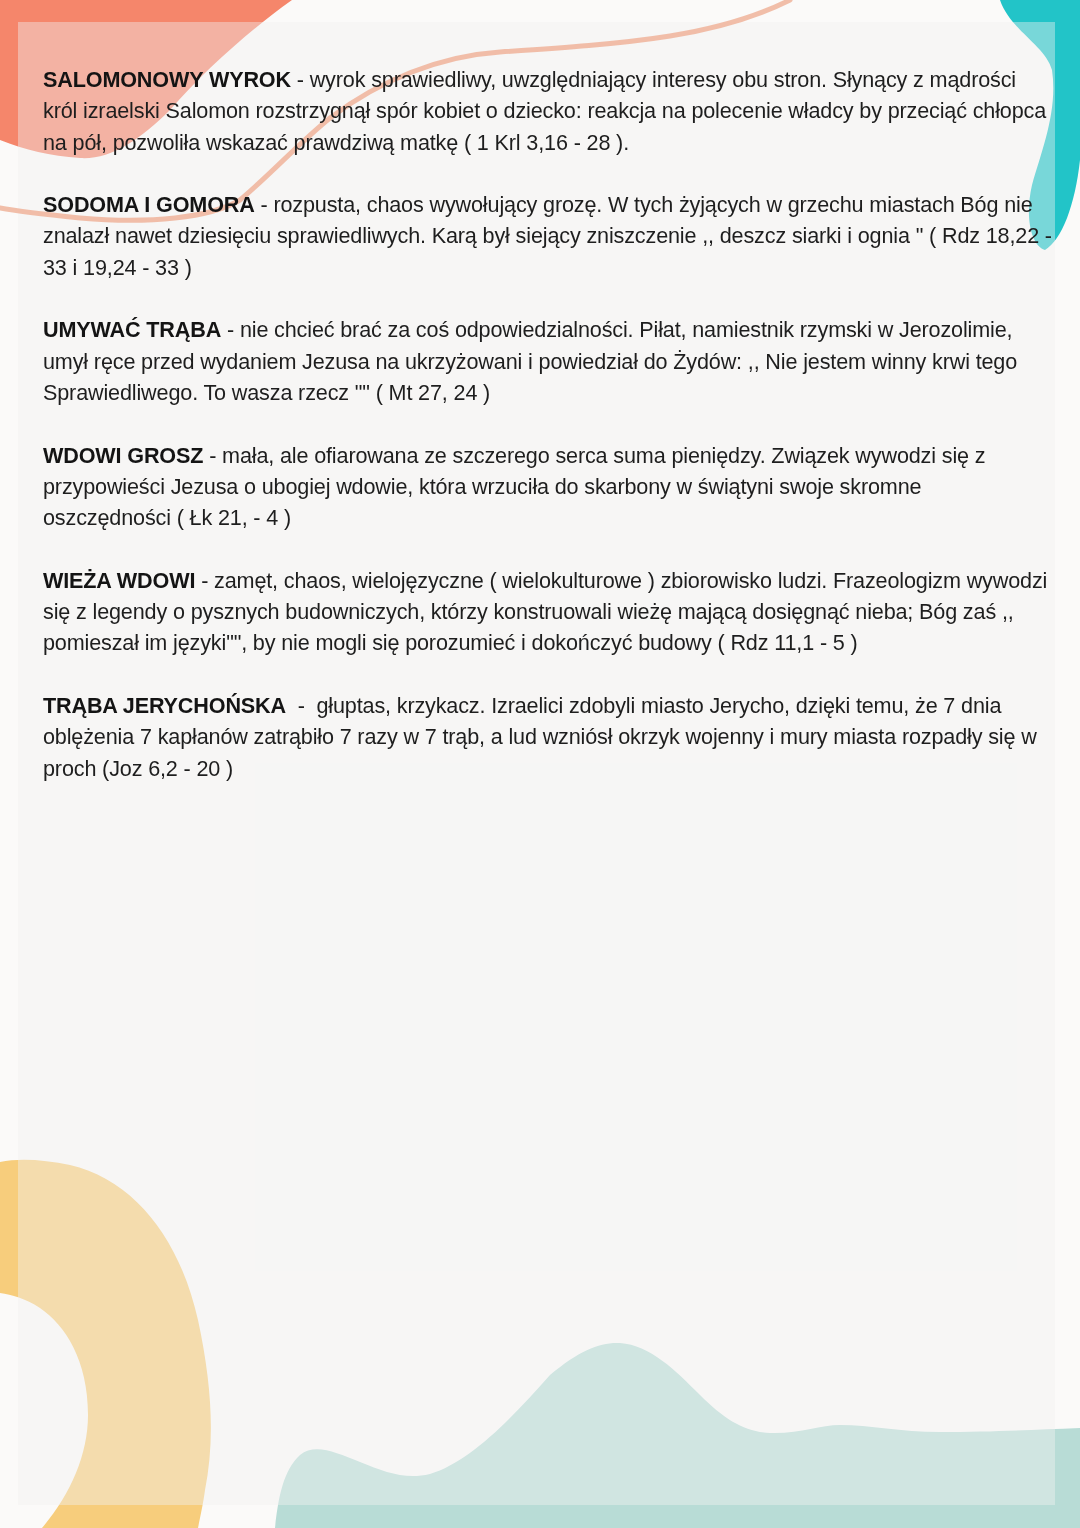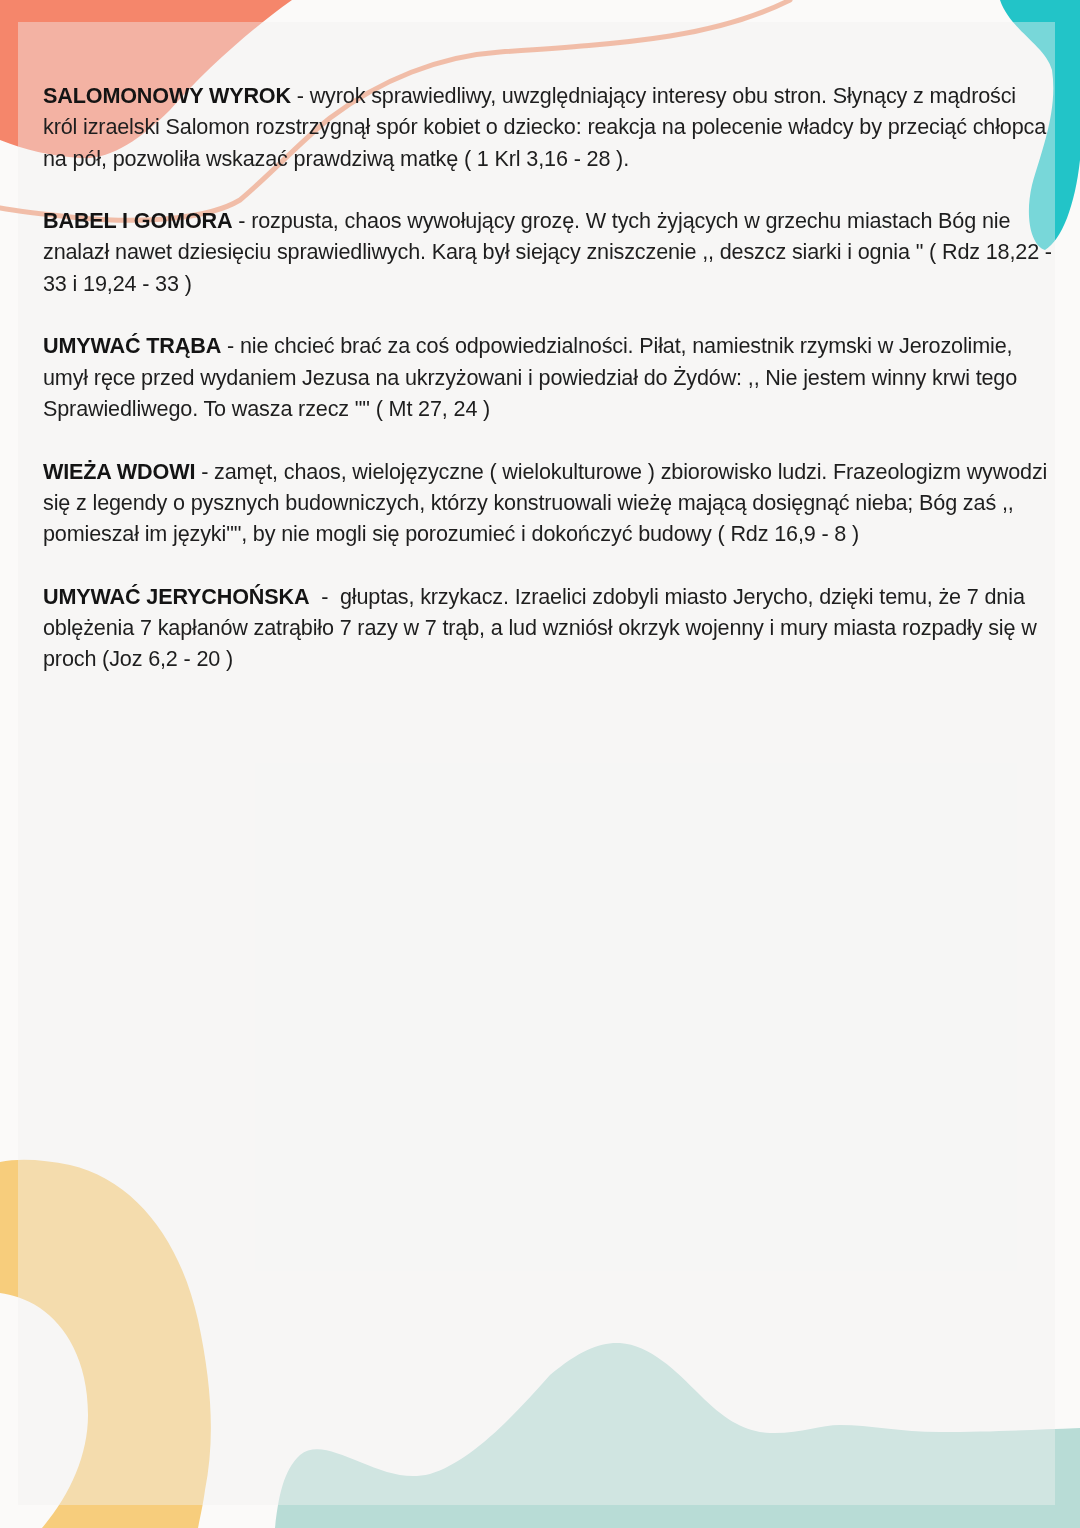--- a/index.html
+++ b/index.html
@@ -28,21 +28,21 @@
       top: 22px;
       width: 1037px;
       height: 1483px;
       background: rgba(240, 240, 240, 0.42);
       z-index: 1;
     }
     .deco-front { z-index: 2; pointer-events: none; }
     .content {
       position: absolute;
       left: 43px;
-      top: 80px;
+      top: 64px;
       width: 1010px;
       z-index: 3;
       color: #1e1e1e;
       font-size: 21.6px;
       line-height: 31.3px;
       letter-spacing: -0.15px;
     }
     .entry {
       margin: 0 0 31.3px 0;
     }
@@ -67,21 +67,22 @@
 
 <div class="panel"></div>
 
 <svg class="deco deco-front" viewBox="0 0 1080 1528" xmlns="http://www.w3.org/2000/svg">
   <path d="M790,0 C760,15 720,28 670,36 C620,44 560,48 500,52 C440,56 380,80 330,118 C300,142 270,175 240,200 C210,218 150,224 80,218 C50,215 20,212 0,208" fill="none" stroke="#f0b7a0" stroke-width="5" stroke-linecap="round" opacity="0.9"></path>
 </svg>
 
 <div class="content">
   <p class="entry"><span class="term">SALOMONOWY WYROK</span><span> - </span><span>wyrok sprawiedliwy, uwzględniający interesy obu stron. Słynący z mądrości król izraelski Salomon rozstrzygnął spór kobiet o dziecko: reakcja na polecenie władcy by przeciąć chłopca na pół, pozwoliła wskazać prawdziwą matkę ( 1 Krl 3,16 - 28 ).</span></p>
 
-  <p class="entry"><span class="term">BABEL I GOMORA</span><span> - </span><span>rozpusta, chaos wywołujący grozę. W tych żyjących w grzechu miastach Bóg nie znalazł nawet dziesięciu sprawiedliwych. Karą był siejący zniszczenie ,, deszcz siarki i ognia " ( Rdz 18,22 - 33 i 19,24 - 33 )</span></p>
+  <p class="entry"><span class="term">SODOMA I GOMORA</span><span> - </span><span>rozpusta, chaos wywołujący grozę. W tych żyjących w grzechu miastach Bóg nie znalazł nawet dziesięciu sprawiedliwych. Karą był siejący zniszczenie ,, deszcz siarki i ognia " ( Rdz 18,22 - 33 i 19,24 - 33 )</span></p>
 
   <p class="entry"><span class="term">UMYWAĆ TRĄBA</span><span> - </span><span>nie chcieć brać za coś odpowiedzialności. Piłat, namiestnik rzymski w Jerozolimie, umył ręce przed wydaniem Jezusa na ukrzyżowani i powiedział do Żydów: ,, Nie jestem winny krwi tego Sprawiedliwego. To wasza rzecz "" ( Mt 27, 24 )</span></p>
 
+  <p class="entry"><span class="term">WDOWI GROSZ</span><span> - </span><span>mała, ale ofiarowana ze szczerego serca suma pieniędzy. Związek wywodzi się z przypowieści Jezusa o ubogiej wdowie, która wrzuciła do skarbony w świątyni swoje skromne oszczędności ( Łk 21, - 4 )</span></p>
 
-  <p class="entry"><span class="term">WIEŻA WDOWI</span><span> - </span><span>zamęt, chaos, wielojęzyczne ( wielokulturowe ) zbiorowisko ludzi. Frazeologizm wywodzi się z legendy o pysznych budowniczych, którzy konstruowali wieżę mającą dosięgnąć nieba; Bóg zaś ,, pomieszał im języki"", by nie mogli się porozumieć i dokończyć budowy ( Rdz 16,9 - 8 )</span></p>
+  <p class="entry"><span class="term">WIEŻA WDOWI</span><span> - </span><span>zamęt, chaos, wielojęzyczne ( wielokulturowe ) zbiorowisko ludzi. Frazeologizm wywodzi się z legendy o pysznych budowniczych, którzy konstruowali wieżę mającą dosięgnąć nieba; Bóg zaś ,, pomieszał im języki"", by nie mogli się porozumieć i dokończyć budowy ( Rdz 11,1 - 5 )</span></p>
 
-  <p class="entry"><span class="term">UMYWAĆ JERYCHOŃSKA</span><span style="white-space: pre;">  -  </span><span>głuptas, krzykacz. Izraelici zdobyli miasto Jerycho, dzięki temu, że 7 dnia oblężenia 7 kapłanów zatrąbiło 7 razy w 7 trąb, a lud wzniósł okrzyk wojenny i mury miasta rozpadły się w proch (Joz 6,2 - 20 )</span></p>
+  <p class="entry"><span class="term">TRĄBA JERYCHOŃSKA</span><span style="white-space: pre;">  -  </span><span>głuptas, krzykacz. Izraelici zdobyli miasto Jerycho, dzięki temu, że 7 dnia oblężenia 7 kapłanów zatrąbiło 7 razy w 7 trąb, a lud wzniósł okrzyk wojenny i mury miasta rozpadły się w proch (Joz 6,2 - 20 )</span></p>
 </div>
 
 </body></html>

